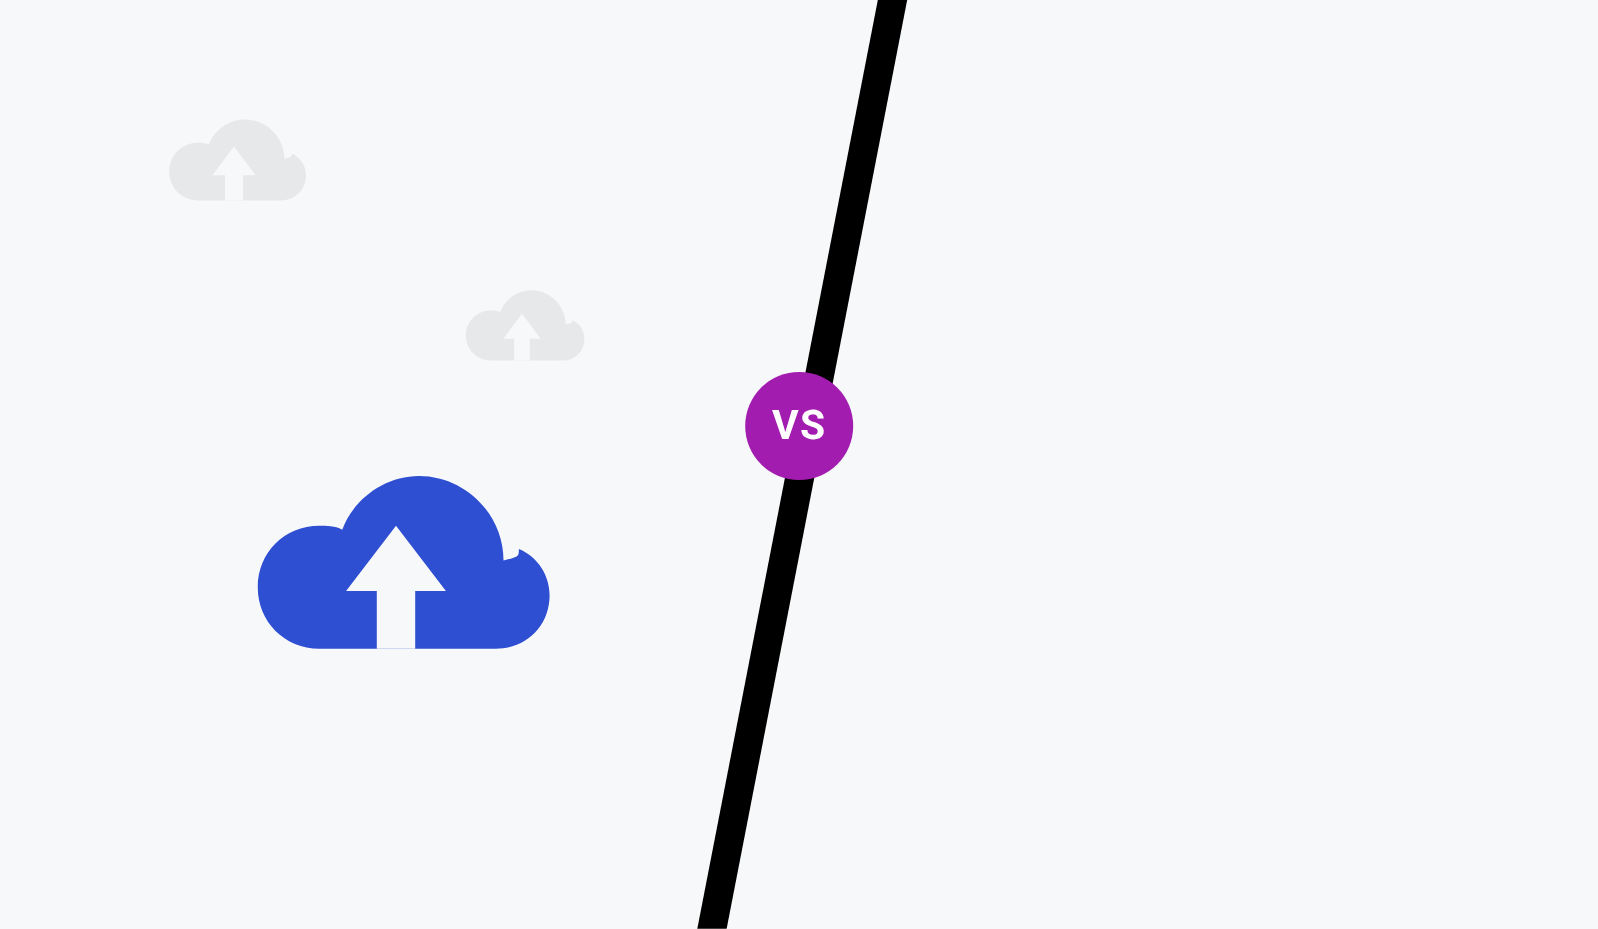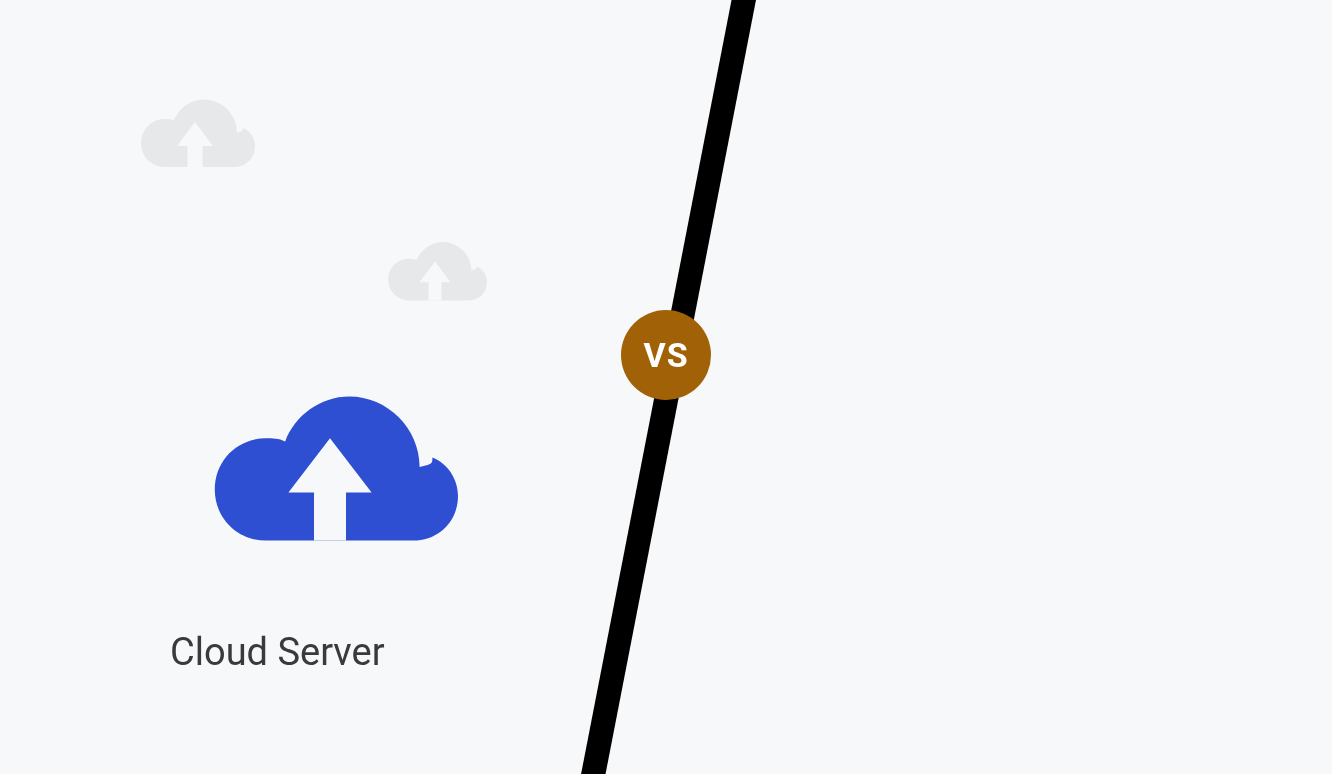--- a/index.html
+++ b/index.html
@@ -19,21 +19,21 @@
       left: 50%;
       top: -50px;
       transform: translateX(-50%) rotate(11deg);
       z-index: 1;
     }
     .vs-badge {
       position: absolute;
       width: 90px;
       height: 90px;
       border-radius: 50%;
-      background: #a16207;
+      background: #a21caf;
       left: 50%;
       top: 310px;
       transform: translateX(-50%);
       display: flex;
       align-items: center;
       justify-content: center;
       z-index: 2;
       color: #fff;
       font-weight: 700;
       font-size: 34px;
@@ -102,21 +102,20 @@
     </svg>
   </div>
 
   <div class="cloud-main">
     <svg width="320" height="224" viewBox="0 0 100 70">
       <path d="M78 35c0-12-10-22-22-22-9 0-17 6-20 14-2-1-4-1-6-1-9 0-16 7-16 16s7 16 16 16h46c8 0 14-6 14-14 0-5-3-10-8-12 0 2 0 2-4 3z" fill="#2e4fd1"></path>
       <path d="M50 26 L37 43 L45 43 L45 58 L55 58 L55 43 L63 43 Z" fill="#f7f8f9"></path>
     </svg>
   </div>
 
-  <div class="left-label">Cloud Server</div>
 </div>
 
 <div class="right-panel">
 
   
 
   
 </div>
 
 </body></html>

